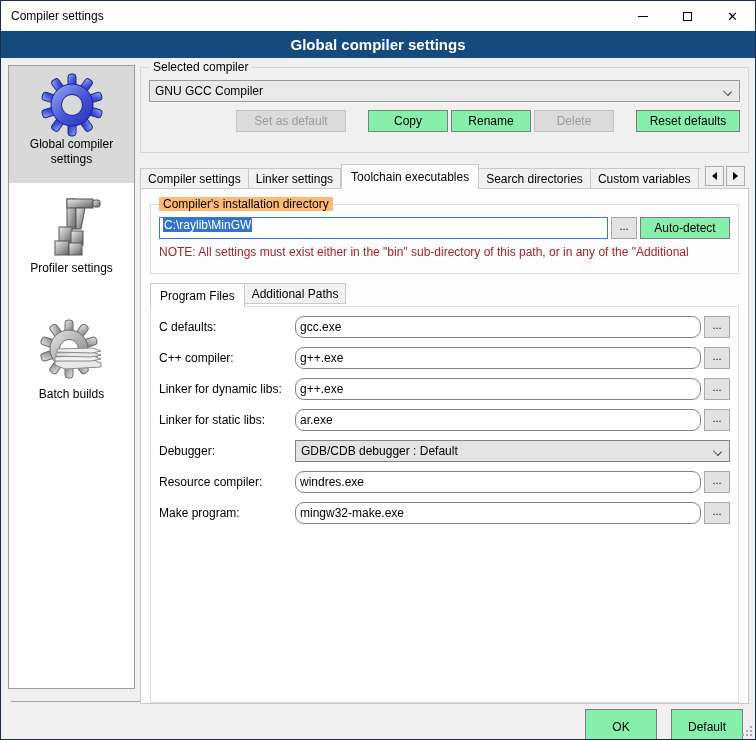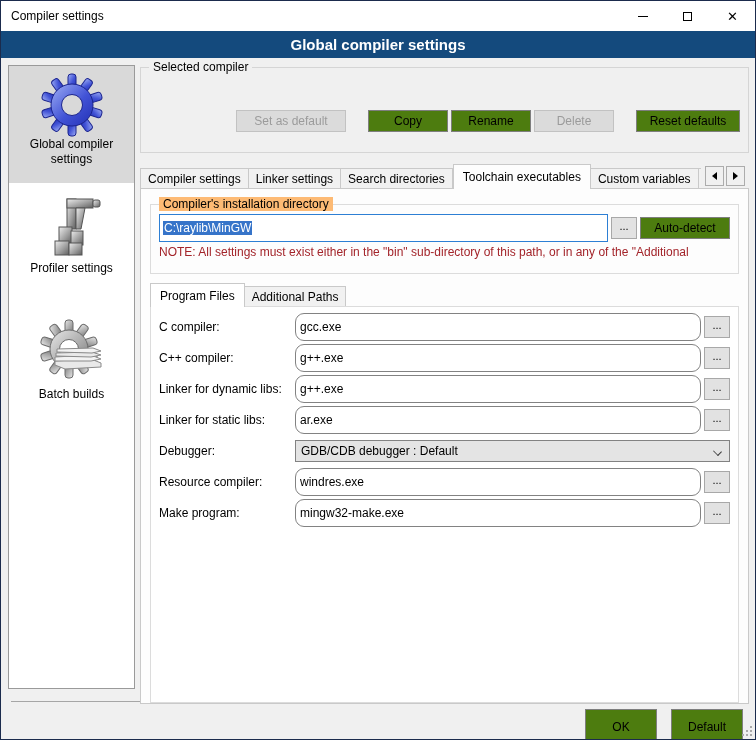--- a/index.html
+++ b/index.html
@@ -38,21 +38,21 @@
 
   .groupbox { position:relative; border:1px solid #D5D5D5; }
   .legend { position:absolute; top:-8px; left:8px; background:#F0F0F0; padding:0 4px; font-size:12px; color:#000; }
 
   .grp-compiler { margin-top:9px; height:86px; }
   .combo { position:relative; height:22px; background:#E9E9E9; border:1px solid #999; display:flex; align-items:center; padding:0 22px 0 5px; cursor:default; }
   .combo .chev { position:absolute; right:8px; top:7px; width:7px; height:7px; border-right:1px solid #3a3a3a; border-bottom:1px solid #3a3a3a; transform:rotate(45deg) scale(1,.8); }
   .grp-compiler .combo { position:absolute; left:8px; right:8px; top:12px; }
 
   .btnrow { position:absolute; left:8px; right:8px; top:42px; height:22px; display:flex; justify-content:flex-end; align-items:center; }
-  .btn { height:22px; background:#4d7c0f; border:1px solid #7E7E7E; font-size:12px; color:#000;
+  .btn { height:22px; background:#86efac; border:1px solid #7E7E7E; font-size:12px; color:#000;
          display:flex; align-items:center; justify-content:center; cursor:default; font-family:inherit; }
   .btn:disabled, .btn.disabled { background:#DBDBDB; border-color:#C2C2C2; color:#9B9B9B; }
   .b-setdef { width:110px; margin-right:22px; }
   .b-copy,.b-rename,.b-delete { width:80px; margin-right:3px; }
   .b-delete { margin-right:22px; }
   .b-reset { width:104px; margin-right:0; }
 
   
   .tabs-zone { position:relative; margin-top:11px; height:25px; }
   .tabs-scroll { position:absolute; left:0; right:48px; bottom:0; height:25px; overflow:hidden; display:flex; align-items:flex-end; white-space:nowrap; }
@@ -64,34 +64,34 @@
   .arrow-btn { width:19px; height:20px; background:#F0F0F0; border:1px solid #ACACAC; display:flex; align-items:center; justify-content:center; cursor:default; }
   .tri-l { width:0; height:0; border-top:4px solid transparent; border-bottom:4px solid transparent; border-right:5px solid #000; }
   .tri-r { width:0; height:0; border-top:4px solid transparent; border-bottom:4px solid transparent; border-left:5px solid #000; }
 
   .tab-page { position:relative; height:516px; background:#FDFDFD; border:1px solid #C9C9C9; margin-top:-1px; z-index:2; }
 
   
   .grp-dir { margin:15px 9px 0 9px; height:70px; border-color:#DCDCDC; }
   .grp-dir .legend { background:#fdba74; }
   .dir-row { position:absolute; left:8px; right:8px; top:12px; height:22px; display:flex; align-items:center; }
-  .field { height:28px; background:#FFF; border:1px solid #828282; display:flex; align-items:center; padding:0 3px; font-size:12px; overflow:hidden; white-space:nowrap; }
+  .field { height:22px; background:#FFF; border:1px solid #828282; display:flex; align-items:flex-start; padding:0 3px; font-size:12px; overflow:hidden; white-space:nowrap; }
   .field.grow { flex:1; }
   .field.focused { border-color:#2D7FD4; }
   .sel-text { background:#3674C9; color:#FFF; padding:0 1px; }
   .browse { width:26px; height:22px; margin-left:3px; background:#E2E2E2; border:1px solid #A8A8A8; font-size:11px; line-height:1;
             display:flex; align-items:flex-end; justify-content:center; padding-bottom:6px; cursor:default; font-family:inherit; }
   .b-autodetect { width:90px; margin-left:3px; }
   .dir-note { position:absolute; left:8px; right:1px; top:40px; color:#A3242A; font-size:12px; white-space:nowrap; overflow:hidden; }
 
   
   .subtabs-zone { position:relative; margin:13px 9px 0 9px; height:24px; }
   .subtabs-zone .tab { background:#F1F1F1; }
   .subtabs-zone .tab.active { background:#FFFFFF; height:24px; }
-  .subtabs-zone { display:flex; align-items:flex-end;margin-top:9px; }
+  .subtabs-zone { display:flex; align-items:flex-start;margin-top:9px; }
   .sub-page { position:relative; margin:-1px 9px 0 9px; height:397px; background:#FFFFFF; border:1px solid #DCDCDC; z-index:1; }
 
   .frow { display:flex; align-items:center; height:22px; margin:9px 8px 0 8px; }
   .frow .flabel { width:136px; flex:0 0 136px; font-size:12px; color:#000; }
   .frow input.field { flex:1; font-family:inherit; font-size:12px; color:#000; padding:0 4px;border-radius:9px; }
   .frow .combo { flex:1; background:#E4E4E4; border-color:#828282; }
 
   
   .footer-sep { position:absolute; left:10px; right:10px; top:643px; border-top:1px solid #A6A6A6; }
   .footer-btns { position:absolute; right:12px; top:651px; display:flex; gap:14px; }
@@ -213,35 +213,39 @@
           </g>
         </svg>
         <span class="lbl">Batch builds</span>
       </div>
     </div>
 
     <div class="main">
 
       <div class="groupbox grp-compiler">
         <span class="legend">Selected compiler</span>
+        <div class="combo">
+          <span>GNU GCC Compiler</span>
+          <span class="chev"></span>
+        </div>
         <div class="btnrow">
           <button class="btn b-setdef" disabled="">Set as default</button>
           <button class="btn b-copy">Copy</button>
           <button class="btn b-rename">Rename</button>
           <button class="btn b-delete" disabled="">Delete</button>
           <button class="btn b-reset">Reset defaults</button>
         </div>
       </div>
 
       <div class="tabs-zone">
         <div class="tabs-scroll">
           <div class="tab">Compiler settings</div>
           <div class="tab">Linker settings</div>
+          <div class="tab active">Toolchain executables</div>
           <div class="tab">Search directories</div>
-          <div class="tab active">Toolchain executables</div>
           <div class="tab">Custom variables</div>
           <div class="tab clipped">Build</div>
         </div>
         <div class="tab-arrows">
           <div class="arrow-btn">
               <span class="tri-l"></span>
             </div>
           <div class="arrow-btn">
               <span class="tri-r"></span>
             </div>
@@ -263,21 +267,21 @@
         </div>
 
         <div class="subtabs-zone">
           <div class="tab active">Program Files</div>
           <div class="tab">Additional Paths</div>
         </div>
 
         <div class="sub-page">
 
           <div class="frow">
-            <span class="flabel">C compiler:</span>
+            <span class="flabel">C defaults:</span>
             <input class="field" type="text" value="gcc.exe" style="">
             <button class="browse">...</button>
           </div>
 
           <div class="frow">
             <span class="flabel">C++ compiler:</span>
             <input class="field" type="text" value="g++.exe" style="">
             <button class="browse">...</button>
           </div>
 

